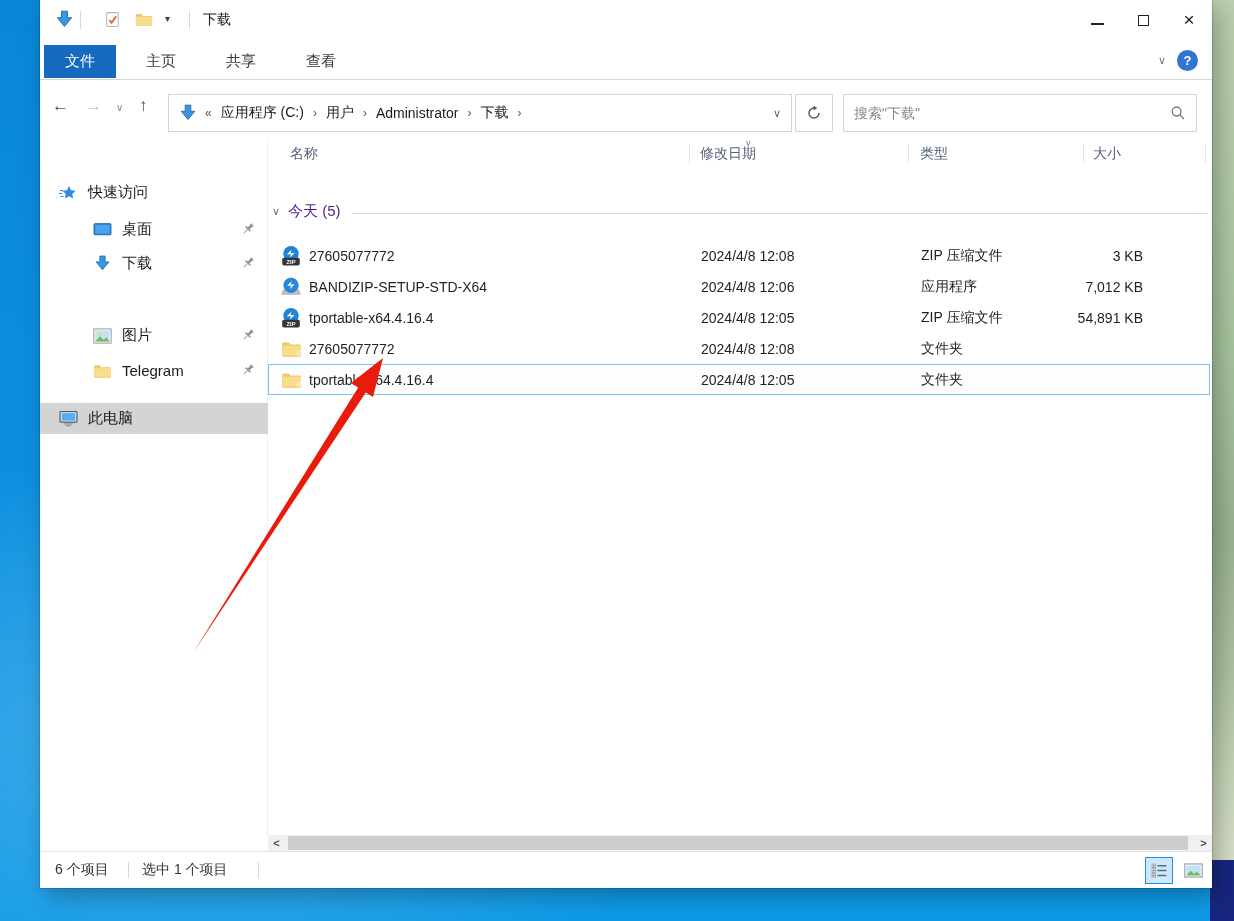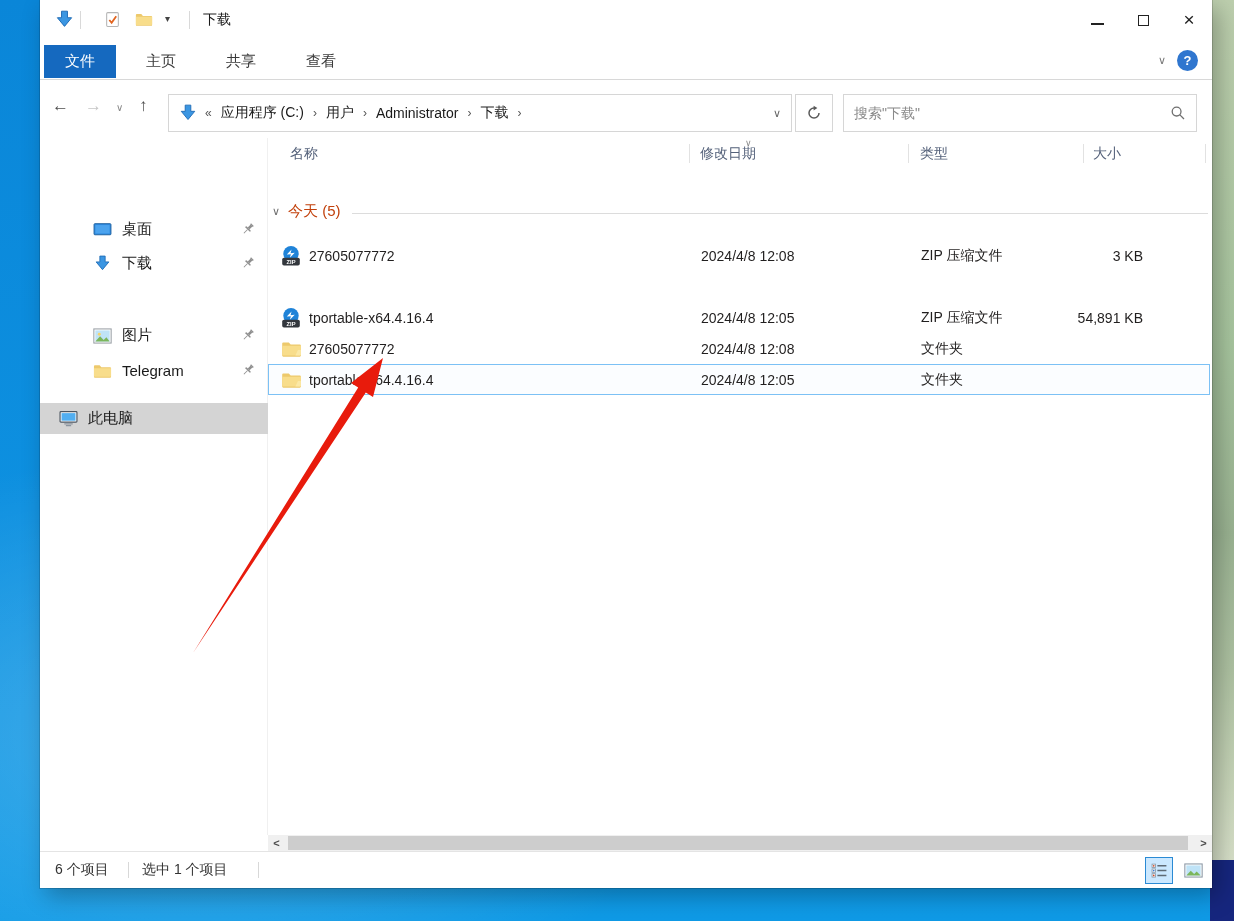--- a/index.html
+++ b/index.html
@@ -63,21 +63,21 @@
   .side-item.selected { background:#d4d4d4; }
   .pin { position:absolute; right:12px; top:8px; width:15px; height:15px; }
 
   .listpane { position:absolute; left:228px; top:0; width:944px; height:100%;text-decoration:underline; }
   .hdr-cell { position:absolute; top:2px; height:28px; display:flex; align-items:center; font-size:14px; color:#54617a; }
   .hdr-sep { position:absolute; top:6px; width:1px; height:19px; background:#e2e2e2; }
   .sort-caret { position:absolute; left:477px; top:0px; font-size:9px; color:#8a8a8a; }
 
   .group-row { position:absolute; left:0; top:62px; width:944px; height:26px; }
   .group-caret { position:absolute; left:4px; top:5px; font-size:11px; color:#6d6d6d; }
-  .group-label { position:absolute; left:20px; top:2px; font-size:15px; color:#c2410c; }
+  .group-label { position:absolute; left:20px; top:2px; font-size:15px; color:#4c1d95; }
   .group-line { position:absolute; left:84px; right:4px; top:13px; height:1px; background:#dcdcdc; }
 
   .file-row { position:absolute; left:0; width:942px; height:31px; border:1px solid transparent; }
   .file-row.selected { border:1px solid #7cc1f5; background:#fbfdff; }
   .row-icon { position:absolute; left:11px; top:4px; width:22px; height:22px; }
   .row-icon svg { width:22px; height:22px; }
   .cell { position:absolute; top:0; height:29px; display:flex; align-items:center; font-size:14px; color:#211f1f; white-space:nowrap; overflow:hidden; }
   .c-name { left:40px; width:378px; }
   .c-date { left:432px; width:200px; }
   .c-type { left:652px; width:160px; }
@@ -184,20 +184,29 @@
         <svg viewBox="0 0 16 16" width="16" height="16">
           <circle cx="6.6" cy="6.6" r="4.4" fill="none" stroke="#6f6f6f" stroke-width="1.3"></circle>
           <path d="M9.9 9.9L14 14" stroke="#6f6f6f" stroke-width="1.3"></path>
         </svg>
       </div>
     </div>
 
     <div class="main">
 
       <div class="sidebar">
+        <div class="side-item root" style="top:39px">
+          <span class="side-icon">
+            <svg viewBox="0 0 19 16" width="19" height="16">
+                <path d="M10 1l2 4.3 4.7.5-3.5 3.2 1 4.6L10 11.2l-4.2 2.4 1-4.6L3.3 5.8 8 5.3z" fill="#2f8be0"></path>
+                <path d="M1 5.5h3M0 8.5h3M1.5 11.5h3" stroke="#2f8be0" stroke-width="1.2"></path>
+              </svg>
+          </span>
+          <span class="side-label">快速访问</span>
+        </div>
 
         <div class="side-item indent" style="top:76px">
           <span class="side-icon">
             <svg viewBox="0 0 18 16" width="19" height="17">
                 <rect x="1" y="2.5" width="16" height="10.5" rx="0.8" fill="#2e8ce2" stroke="#1c5f9e" stroke-width="0.9"></rect>
                 <rect x="2.3" y="3.8" width="13.4" height="7.9" fill="#4ba3ee"></rect>
               </svg>
           </span>
           <span class="side-label">桌面</span>
           <span class="pin">
@@ -312,20 +321,33 @@
                 <rect x="2" y="11.6" width="16" height="7" rx="1.6" fill="#33373d"></rect>
                 <text x="10" y="17" font-size="5.2" fill="#fff" font-weight="bold" text-anchor="middle">ZIP</text>
               </svg>
           </span>
           <div class="cell c-name">27605077772</div>
           <div class="cell c-date">2024/4/8 12:08</div>
           <div class="cell c-type">ZIP 压缩文件</div>
           <div class="cell c-size">3 KB</div>
         </div>
 
+        <div class="file-row" style="top:133px">
+          <span class="row-icon">
+            <svg viewBox="0 0 20 20">
+                <path d="M3.2 12.5h13.6l1.6 4.2H1.6z" fill="#b9c0c7" stroke="#8d949b" stroke-width="0.5"></path>
+                <circle cx="10" cy="8.4" r="6.6" fill="#2488dc" stroke="#1a5f9e" stroke-width="0.5"></circle>
+                <path d="M6.4 9L10.6 4.5l-.9 3.3 3.7-.4-4.3 4.5.9-3.2z" fill="#fff"></path>
+              </svg>
+          </span>
+          <div class="cell c-name">BANDIZIP-SETUP-STD-X64</div>
+          <div class="cell c-date">2024/4/8 12:06</div>
+          <div class="cell c-type">应用程序</div>
+          <div class="cell c-size">7,012 KB</div>
+        </div>
 
         <div class="file-row" style="top:164px">
           <span class="row-icon">
             <svg viewBox="0 0 20 20">
                 <circle cx="10" cy="8" r="7" fill="#1f83d8"></circle>
                 <path d="M6.2 8.6L10.5 4l-.9 3.4 3.8-.4-4.4 4.6.9-3.3z" fill="#fff"></path>
                 <rect x="2" y="11.6" width="16" height="7" rx="1.6" fill="#33373d"></rect>
                 <text x="10" y="17" font-size="5.2" fill="#fff" font-weight="bold" text-anchor="middle">ZIP</text>
               </svg>
           </span>

